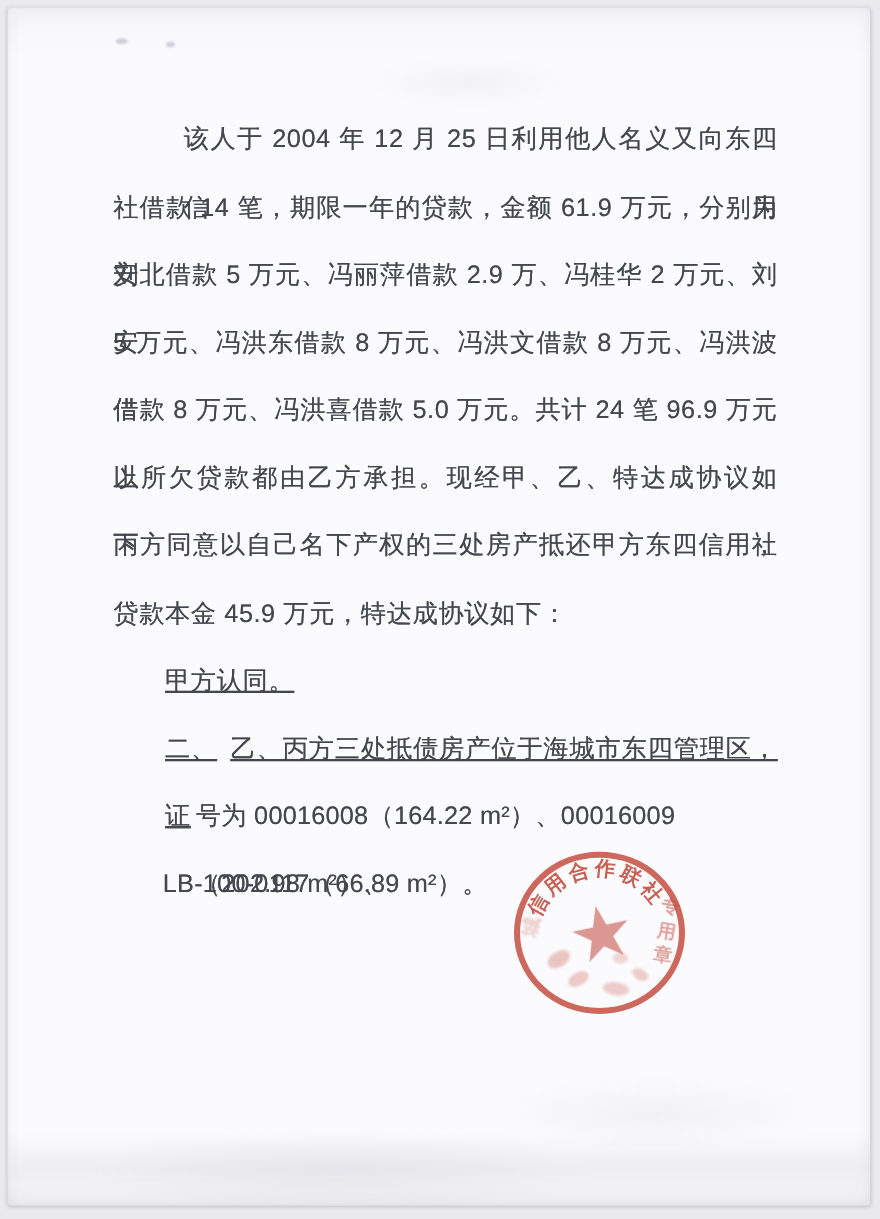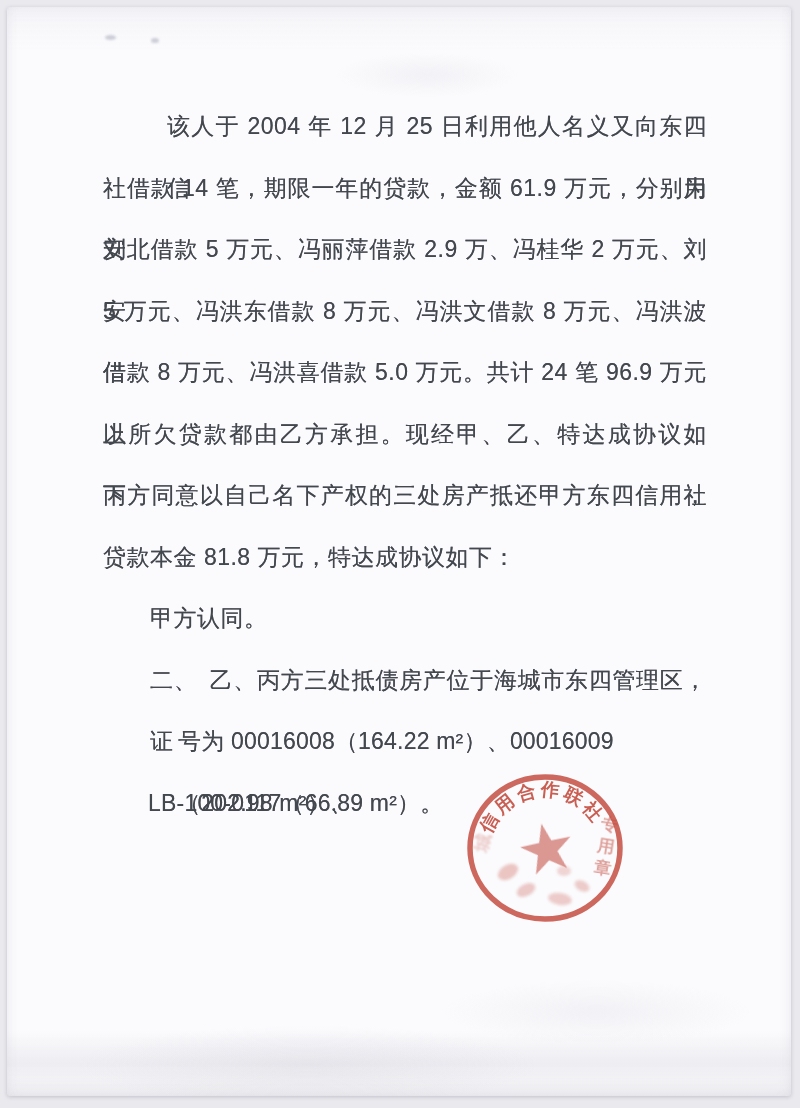--- a/index.html
+++ b/index.html
@@ -32,21 +32,21 @@
   .textblock{
     position:absolute;left:103px;top:96px;width:604px;
     color:#43474e;font-size:23px;letter-spacing:.5px;
     text-shadow:0 0 .6px rgba(70,74,82,.75);
   }
   .line{height:61.5px;line-height:61.5px;white-space:normal;}
   .j{text-align:justify;text-align-last:justify;}
   .indent{padding-left:64px;}
   .pad44{padding-left:44px;}
   .pad45{padding-left:45px;}
-  .pad47{padding-left:47px;}
+  .pad47{padding-left:47px;text-decoration:underline;}
   .pad75{padding-left:75px;}
   .gap{display:inline-block;width:12px;}
   .nums{font-size:23px;letter-spacing:.2px;}
 
   .seal{
     position:absolute;left:460px;top:766px;width:176px;height:170px;
     mix-blend-mode:multiply;opacity:.93;pointer-events:none;
   }
   .seal svg{display:block;}
 </style>
@@ -61,21 +61,21 @@
 </div>
 
 <div class="textblock">
   <div class="line indent j">该人于 2004 年 12 月 25 日利用他人名义又向东四信用</div>
   <div class="line j">社借款 14 笔，期限一年的贷款，金额 61.9 万元，分别为刘</div>
   <div class="line j">安北借款 5 万元、冯丽萍借款 2.9 万、冯桂华 2 万元、刘安</div>
   <div class="line j">5 万元、冯洪东借款 8 万元、冯洪文借款 8 万元、冯洪波借</div>
   <div class="line j">借款 8 万元、冯洪喜借款 5.0 万元。共计 24 笔 96.9 万元以</div>
   <div class="line j">上所欠贷款都由乙方承担。现经甲、乙、特达成协议如下，</div>
   <div class="line j">丙方同意以自己名下产权的三处房产抵还甲方东四信用社</div>
-  <div class="line">贷款本金 81.8 万元，特达成协议如下：</div>
+  <div class="line">贷款本金 45.9 万元，特达成协议如下：</div>
 
   <div class="line pad47">甲方认同。</div>
 
   <div class="line j pad47">
     <span>二、</span><span class="gap"></span><span>乙、丙方三处抵债房产位于海城市东四管理区，证</span>
   </div>
   <div class="line pad75 nums">号为 00016008（164.22 m²）、00016009（202.98 m²）、</div>
   <div class="line pad45 nums">LB-100-0117（66.89 m²）。</div>
 </div>
 

